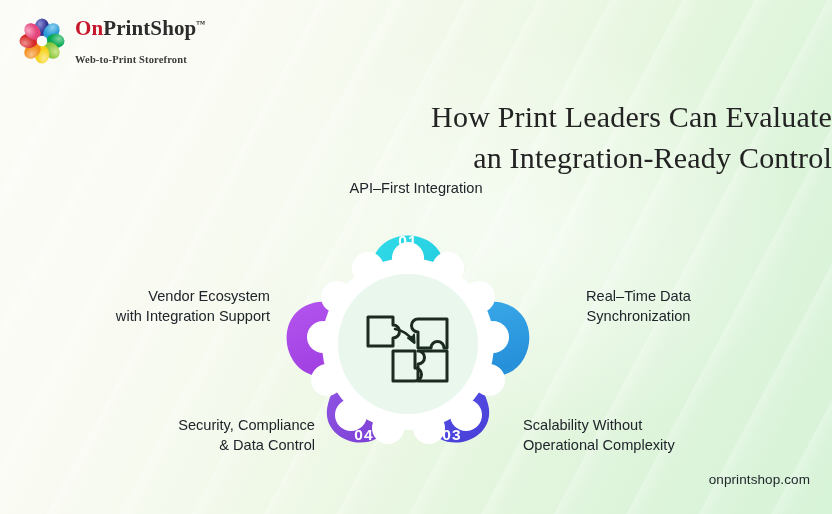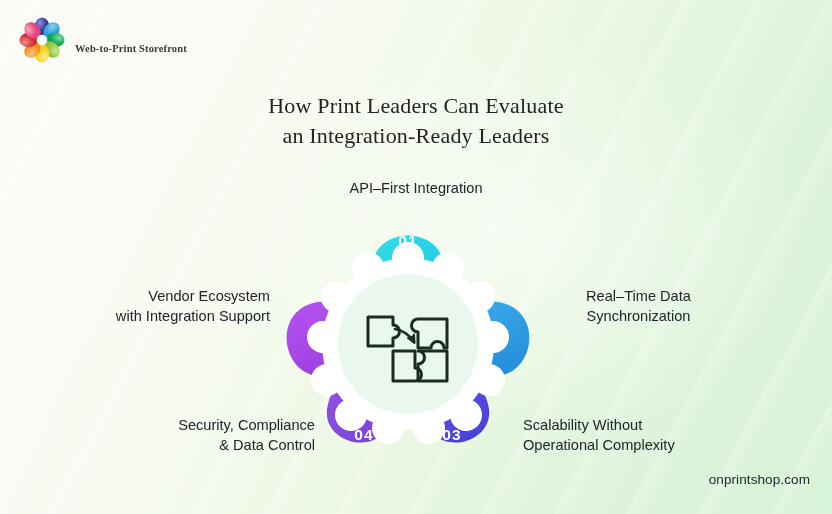--- a/index.html
+++ b/index.html
@@ -83,23 +83,23 @@
     letter-spacing: .15px;
     white-space: nowrap;
   }
 
   
   #heading {
     position: absolute;
     left: 0;
     right: 0;
     top: 76px;
-    text-align: center;
+    text-align: right;
     font-family: "Liberation Serif", serif;
-    font-size: 22px;
+    font-size: 30px;
     font-weight: normal;
     color: #232323;
     line-height: 1.38;
     letter-spacing: .2px;
   }
   #heading .ln { display: block; }
 
   
   #wheel {
     position: absolute;
@@ -192,27 +192,28 @@
         <ellipse cx="50" cy="22" rx="15" ry="19" fill="url(#pg4)" transform="rotate(90 50 50)"></ellipse>
         <ellipse cx="50" cy="22" rx="15" ry="19" fill="url(#pg5)" transform="rotate(135 50 50)"></ellipse>
         <ellipse cx="50" cy="22" rx="15" ry="19" fill="url(#pg6)" transform="rotate(180 50 50)"></ellipse>
         <ellipse cx="50" cy="22" rx="15" ry="19" fill="url(#pg7)" transform="rotate(225 50 50)"></ellipse>
         <ellipse cx="50" cy="22" rx="15" ry="19" fill="url(#pg8)" transform="rotate(270 50 50)"></ellipse>
         <ellipse cx="50" cy="22" rx="15" ry="19" fill="url(#pg1)" transform="rotate(315 50 50)"></ellipse>
         <circle cx="50" cy="50" r="11" fill="#fdfdfb"></circle>
       </g>
     </svg>
     <div class="logo-text-wrap">
+      <div id="logo-title"><span class="on">On</span><span>PrintShop</span><span id="logo-tm">™</span></div>
       <div id="logo-sub">Web-to-Print Storefront</div>
     </div>
   </div>
 
   <h1 id="heading">
     <span class="ln">How Print Leaders Can Evaluate</span>
-    <span class="ln">an Integration-Ready Leaders</span>
+    <span class="ln">an Integration-Ready Control</span>
   </h1>
 
   <div id="wheel">
     <svg viewBox="0 0 292 280">
       <defs>
         <linearGradient id="gp1" x1="0" y1="0" x2="0.45" y2="1">
           <stop offset="0%" stop-color="#34dcea"></stop>
             <stop offset="100%" stop-color="#16c3d6"></stop>
         </linearGradient>
         <linearGradient id="gp2" x1="0" y1="0" x2="0.5" y2="1">

